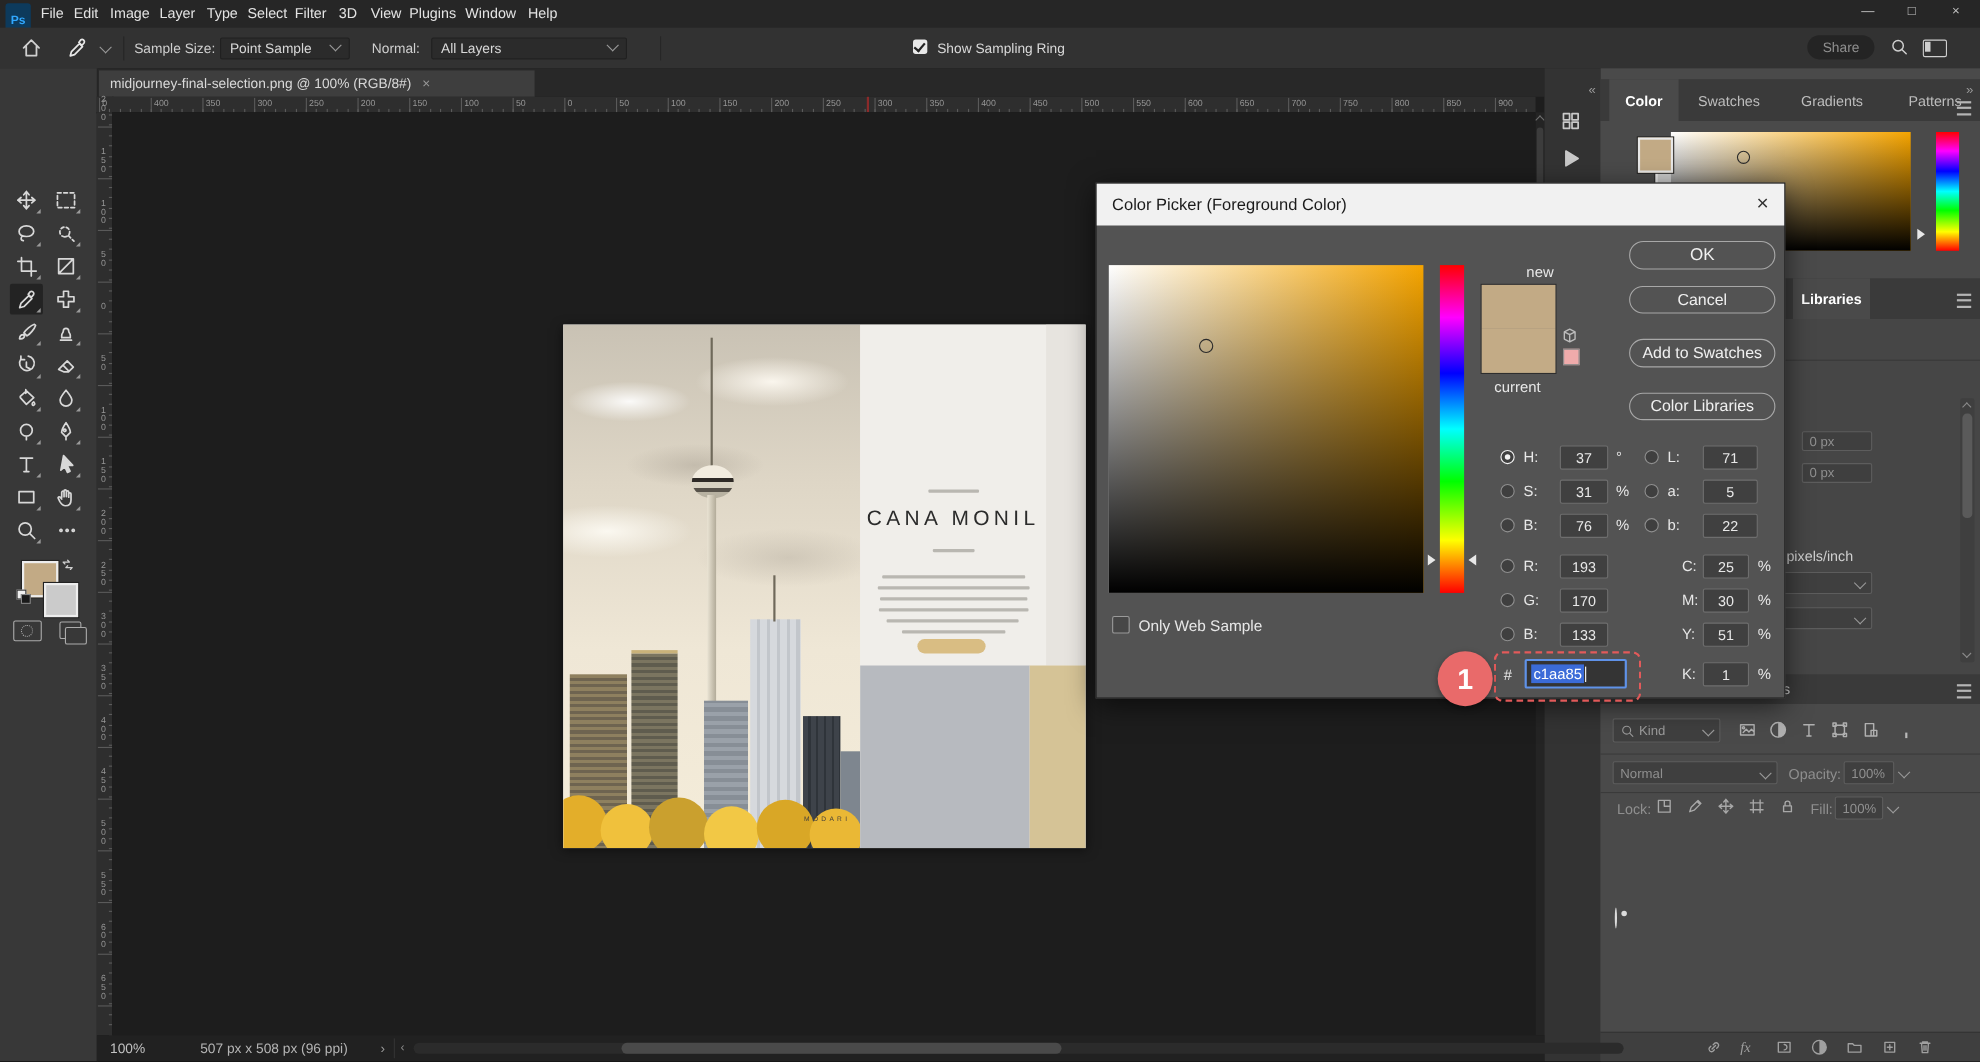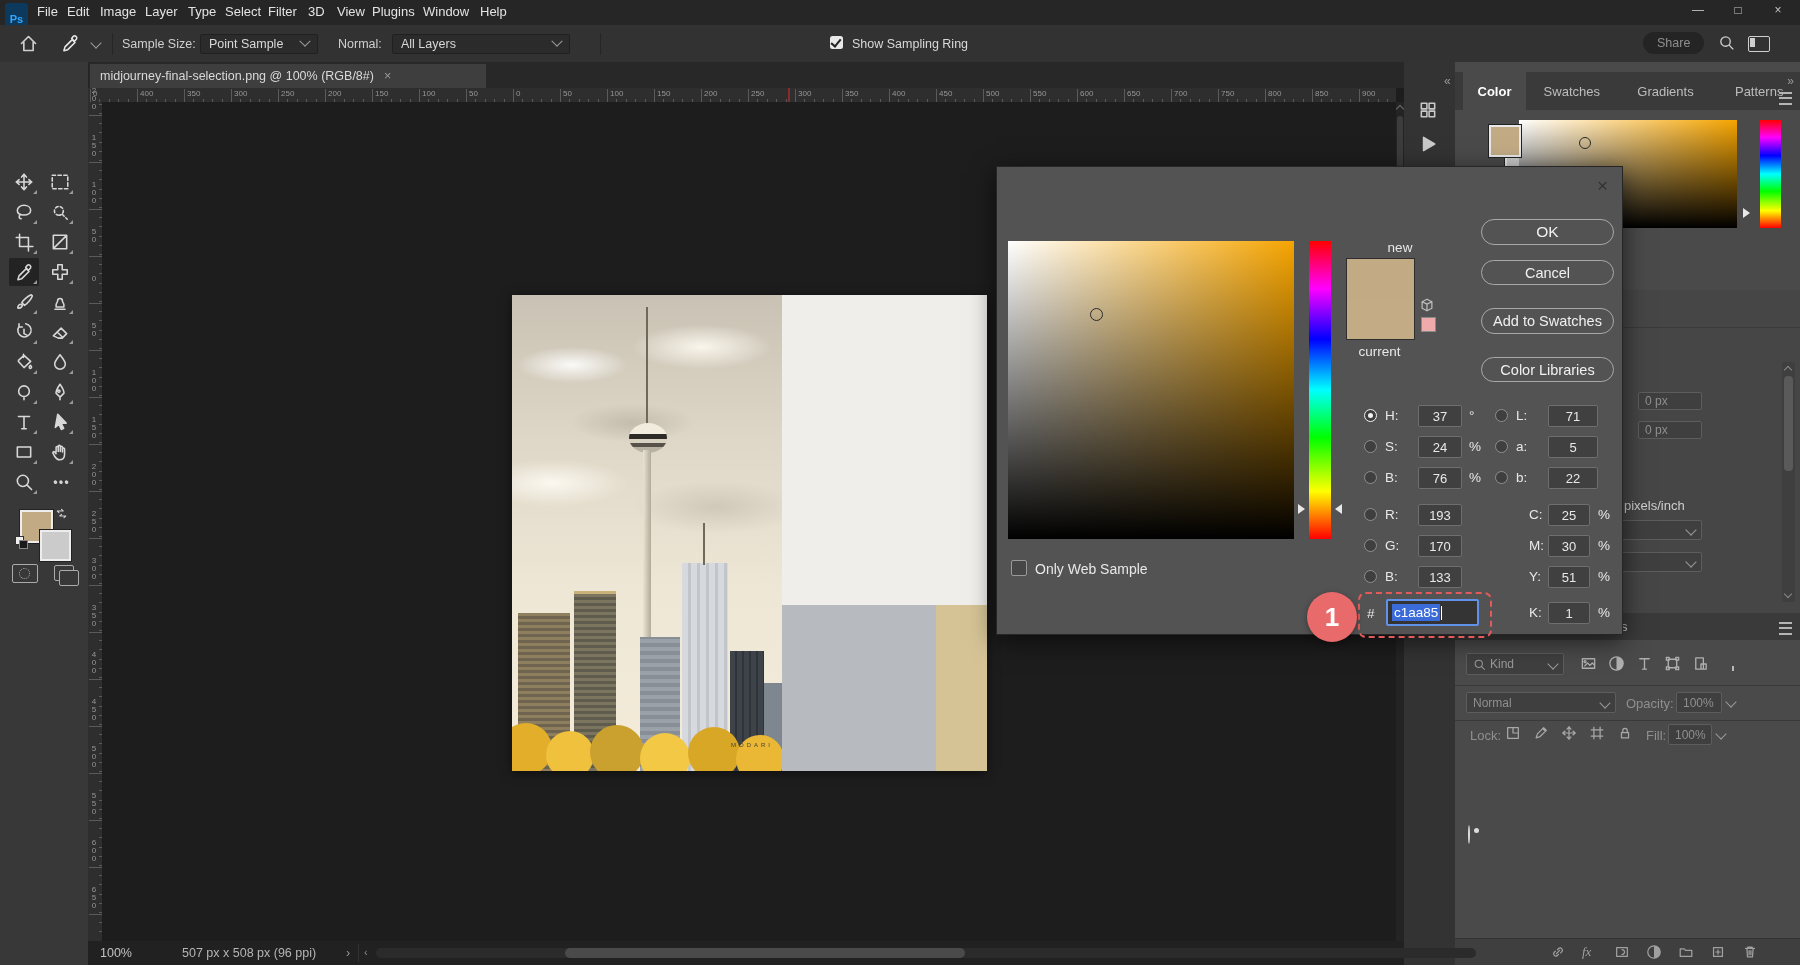--- a/index.html
+++ b/index.html
@@ -720,20 +720,33 @@
         <div class="bld" style="left:191px;top:228px;width:2px;height:42px;background:#6f695a;"></div>
         <div class="bld" style="left:218px;top:356px;width:34px;height:120px;background:repeating-linear-gradient(90deg,#3e434a 0 5px,#2f343a 5px 7px);"></div>
         <div class="bld" style="left:252px;top:388px;width:18px;height:88px;background:#7e868f;"></div>
         <div class="tree" style="left:-12px;top:428px;width:52px;height:52px;background:#e3ae2a;"></div>
         <div class="tree" style="left:34px;top:436px;width:48px;height:48px;background:#f0c13c;"></div>
         <div class="tree" style="left:78px;top:430px;width:54px;height:54px;background:#caa02e;"></div>
         <div class="tree" style="left:128px;top:438px;width:50px;height:50px;background:#f2c845;"></div>
         <div class="tree" style="left:176px;top:432px;width:52px;height:52px;background:#d9a726;"></div>
         <div class="tree" style="left:224px;top:440px;width:48px;height:48px;background:#eab835;"></div>
       </div>
+      <div id="edit-col">
+        <div class="shade"></div>
+        <div class="cap-bar" style="left:62px;top:150px;width:46px;"></div>
+        <div id="poster-title">CANA MONIL</div>
+        <div class="cap-bar" style="left:66px;top:204px;width:38px;"></div>
+        <div class="cap-bar" style="left:20px;top:228px;width:130px;"></div>
+        <div class="cap-bar" style="left:16px;top:238px;width:138px;"></div>
+        <div class="cap-bar" style="left:18px;top:248px;width:134px;"></div>
+        <div class="cap-bar" style="left:17px;top:258px;width:136px;"></div>
+        <div class="cap-bar" style="left:24px;top:268px;width:120px;"></div>
+        <div class="cap-bar" style="left:38px;top:278px;width:94px;"></div>
+        <div id="poster-btn"></div>
+      </div>
       <div id="grey-block"></div>
       <div id="tan-block"></div>
       <div id="poster-footer">MODARI</div>
     </div>
   </div>
   <div id="vscroll" class="abs">
     <span style="position:absolute;left:1px;top:4px;width:5px;height:5px;border-left:1.5px solid #6e6e6e;border-top:1.5px solid #6e6e6e;transform:rotate(45deg);"></span>
     <div style="position:absolute;left:1px;top:14px;width:6px;height:200px;background:#3c3c3c;border-radius:3px;"></div>
   </div>
 
@@ -766,20 +779,26 @@
     <div class="abs" style="left:0;top:48px;width:345px;height:140px;background:#4a4a4a;">
       <div class="abs" style="left: 34px; top: 15px; width: 28px; height: 28px; border: 2px solid rgb(232, 232, 232); box-shadow: rgb(34, 34, 34) 0px 0px 0px 1px; z-index: 2; background: rgb(194, 170, 133);" id="panel-fg"></div>
       <div class="abs" style="left: 50px; top: 33px; width: 26px; height: 26px; border: 2px solid rgb(232, 232, 232); box-shadow: rgb(34, 34, 34) 0px 0px 0px 1px; background: rgb(203, 203, 203);" id="panel-bg"></div>
       <div class="abs" style="left:64px;top:-4px;background:linear-gradient(to top,#000,rgba(0,0,0,0)),linear-gradient(to right,#fff,#f5a400);width:218px;height:108px;left:64px;top:10px;">
         <span style="position:absolute;left:60px;top:17px;width:10px;height:10px;border:1.5px solid #2a2a2a;border-radius:50%;"></span>
       </div>
       <span class="tri-r" style="left:288px;top:98px;"></span>
       <div class="huestrip" style="left:305px;top:10px;width:21px;height:108px;"></div>
     </div>
 
+    <div class="ptabrow" style="top:191px;height:37px;">
+      <div class="ptab active" style="left:175px;width:70px;height:37px;">
+          <span>Libraries</span>
+        </div>
+      <span class="hamb" style="right:8px;top:14px;"></span>
+    </div>
     <div class="abs" style="left:0;top:228px;width:345px;height:323px;background:#464646;">
       <div class="divider" style="top:37px;"></div>
       <div class="fld" style="left:183px;top:102px;width:64px;height:18px;">
           <span>0 px</span>
         </div>
       <div class="fld" style="left:183px;top:131px;width:64px;height:18px;">
           <span>0 px</span>
         </div>
       <span class="abs" style="left:169px;top:208px;color:#cfcfcf;font-size:13px;">pixels/inch</span>
       <div class="fld" style="left:105px;top:230px;width:142px;height:20px;">
@@ -929,20 +948,23 @@
     <span class="abs" style="left:94px;top:5px;color:#b5b5b5;">507 px x 508 px (96 ppi)</span>
     <span class="abs" style="left:258px;top:5px;color:#9a9a9a;">›</span>
     <div class="vsep" style="left:270px;top:3px;height:18px;background:#333;"></div>
     <span class="abs" style="left:276px;top:5px;color:#8a8a8a;font-size:11px;">‹</span>
     <div class="abs" style="left:288px;top:7px;width:1100px;height:10px;background:#2b2b2b;border-radius:5px;">
       <div id="hthumb" style="left:189px;top:0;width:400px;height:10px;"></div>
     </div>
   </div>
 
   <div id="dialog" class="abs">
+    <div id="dlg-title">
+        <span>Color Picker (Foreground Color)</span>
+      </div>
     <span id="dlg-close">×</span>
     <div id="satsq">
       <span id="satmark" style="left:82px;top:67px;"></span>
     </div>
     <div class="huestrip" id="dlg-hue"></div>
     <span class="tri-r" style="left:301px;top:337px;"></span>
     <span class="tri-l" style="left:338px;top:337px;"></span>
     <span class="dlbl" style="left:370px;top:73px;width:66px;text-align:center;">new</span>
     <div class="abs" style="left:349px;top:91px;width:67px;height:80px;border:1px solid #2e2e2e;">
       <div id="swatch-new" style="position: absolute; left: 0px; top: 0px; width: 100%; height: 50%; background: rgb(194, 170, 133);"></div>
@@ -961,21 +983,21 @@
         <div class="dlg-btn" style="top: 141px; height: 26px;">Add to Swatches</div>
         <div class="dlg-btn" style="top: 190px; height: 25px;">Color Libraries</div>
       </div>
     <div id="dlg-rows">
         <span class="radio sel" style="left: 367px; top: 242px;"></span>
         <span class="dlbl" style="left: 388px; top: 241px;">H:</span>
         <div class="dfld" style="left: 421px; top: 238px; width: 44px; height: 22px;">37</div>
         <span class="dlbl" style="left: 472px; top: 241px;">°</span>
         <span class="radio" style="left: 367px; top: 273px;"></span>
         <span class="dlbl" style="left: 388px; top: 272px;">S:</span>
-        <div class="dfld" style="left: 421px; top: 269px; width: 44px; height: 22px;">24</div>
+        <div class="dfld" style="left: 421px; top: 269px; width: 44px; height: 22px;">31</div>
         <span class="dlbl" style="left: 472px; top: 272px;">%</span>
         <span class="radio" style="left: 367px; top: 304px;"></span>
         <span class="dlbl" style="left: 388px; top: 303px;">B:</span>
         <div class="dfld" style="left: 421px; top: 300px; width: 44px; height: 22px;">76</div>
         <span class="dlbl" style="left: 472px; top: 303px;">%</span>
         <span class="radio" style="left: 367px; top: 341px;"></span>
         <span class="dlbl" style="left: 388px; top: 340px;">R:</span>
         <div class="dfld" style="left: 421px; top: 337px; width: 44px; height: 22px;">193</div>
         <span class="radio" style="left: 367px; top: 372px;"></span>
         <span class="dlbl" style="left: 388px; top: 371px;">G:</span>

